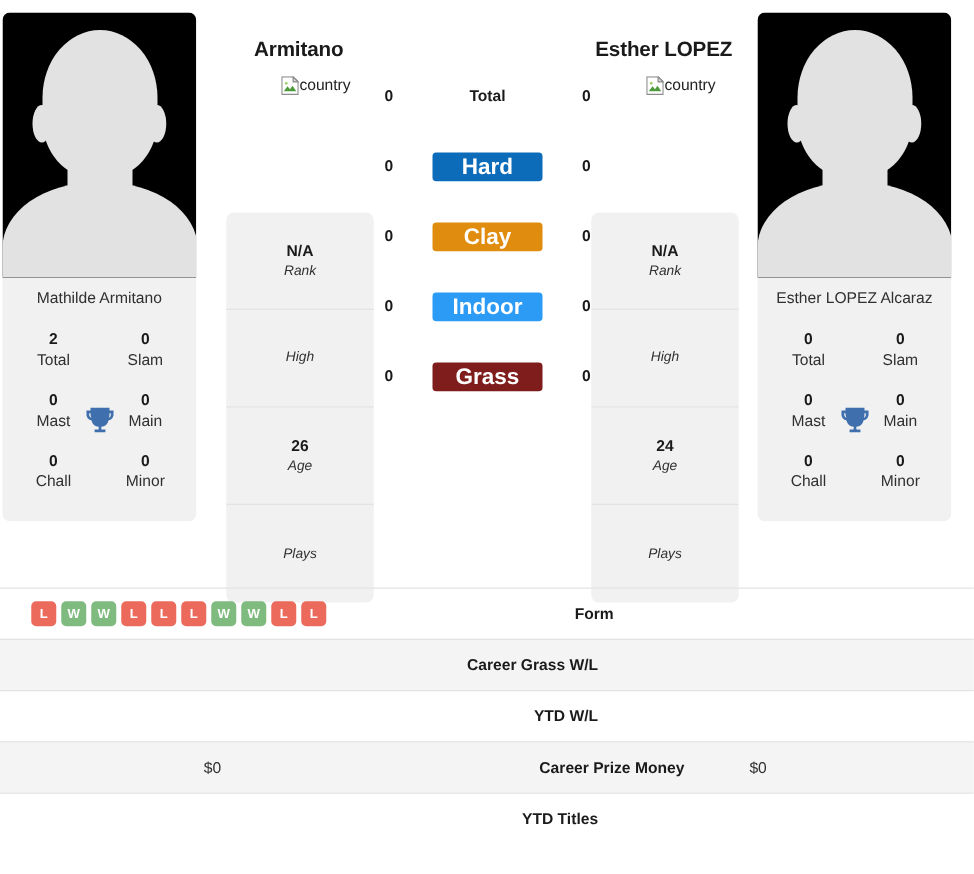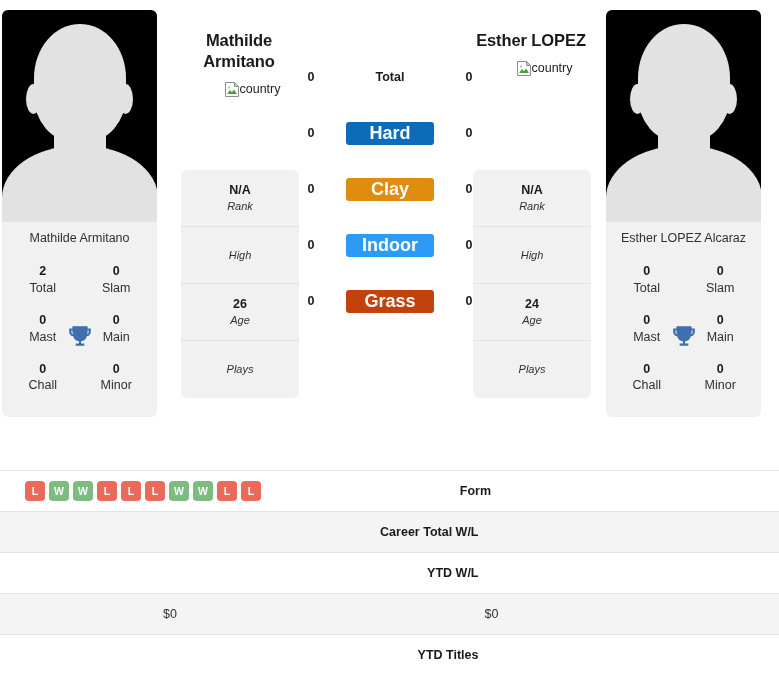--- a/index.html
+++ b/index.html
@@ -125,21 +125,21 @@
     position: absolute;
     top: 170px;
     width: 118px;
     background: #f1f1f1;
     border-radius: 6px;
     overflow: hidden;
   }
   .info-card.left  { left: 181px; }
   .info-card.right { left: 473px; }
   .info-row {
-    height: 57px;
+    height: 78px;
     display: flex;
     flex-direction: column;
     align-items: center;
     justify-content: center;
     border-bottom: 1px solid #e3e3e3;
   }
   .info-row:last-child { border-bottom: none; }
   .info-row .val {
     font-size: 12.5px;
     font-weight: bold;
@@ -347,21 +347,20 @@
         <div class="num">0</div>
         <div class="lbl">Minor</div>
       </div>
       <svg class="trophy" viewBox="0 0 24 24" fill="#3f6fad">
         <path d="M5 3h14v2h3v3c0 2.2-1.6 4-3.7 4.3A6 6 0 0 1 13 16.9V19h3v2H8v-2h3v-2.1a6 6 0 0 1-5.3-4.6C3.6 12 2 10.2 2 8V5h3V3zm0 4H4v1c0 1.1.7 2 1.6 2.3A8 8 0 0 1 5 8V7zm14 0v1c0 .8-.1 1.6-.4 2.3.9-.3 1.4-1.2 1.4-2.3V7h-1z"></path>
       </svg>
     </div>
   </div>
 
   <div class="name-head left">
-    <div class="nm">Mathilde</div>
     <div class="nm">Armitano</div>
     <span class="flag-broken">
       <svg class="brokenimg" viewBox="0 0 14 15">
         <path d="M0.5 0.5h9l4 4v10h-13z" fill="#ffffff" stroke="#8c8c8c" stroke-width="1"></path>
         <path d="M9.5 0.5l4 4h-4z" fill="#d9d9d9" stroke="#8c8c8c" stroke-width="1"></path>
         <path d="M2 12l3-4 2 2.3L9 7.5l3 4.5z" fill="#4f9a3c"></path>
         <circle cx="4" cy="5.6" r="1.1" fill="#9fd06a"></circle>
       </svg>
       <span>country</span>
     </span>
@@ -399,21 +398,21 @@
   </div>
 
   <div class="surface-row" style="top:232px">
     <span class="sc">0</span>
     <span class="badge" style="background:#2c9bf5">Indoor</span>
     <span class="sc">0</span>
   </div>
 
   <div class="surface-row" style="top:288px">
     <span class="sc">0</span>
-    <span class="badge" style="background:#c2410c">Grass</span>
+    <span class="badge" style="background:#7f1d1d">Grass</span>
     <span class="sc">0</span>
   </div>
 
   <div class="info-card left">
     <div class="info-row">
       <div class="val">N/A</div>
       <div class="key">Rank</div>
     </div>
     <div class="info-row">
 
@@ -468,32 +467,33 @@
         </div>
     </div>
     <div class="cell-m">Form</div>
     <div class="cell-r">
       <div class="form-strip" id="form-right"></div>
     </div>
   </div>
 
   <div class="strow alt">
     <div class="cell-l"></div>
-    <div class="cell-m">Career Total W/L</div>
+    <div class="cell-m">Career Grass W/L</div>
     <div class="cell-r"></div>
   </div>
 
   <div class="strow">
     <div class="cell-l"></div>
     <div class="cell-m">YTD W/L</div>
     <div class="cell-r"></div>
   </div>
 
   <div class="strow alt">
     <div class="cell-l money">$0</div>
+    <div class="cell-m">Career Prize Money</div>
     <div class="cell-r money-r">$0</div>
   </div>
 
   <div class="strow">
     <div class="cell-l"></div>
     <div class="cell-m">YTD Titles</div>
     <div class="cell-r"></div>
   </div>
 
 </div>

